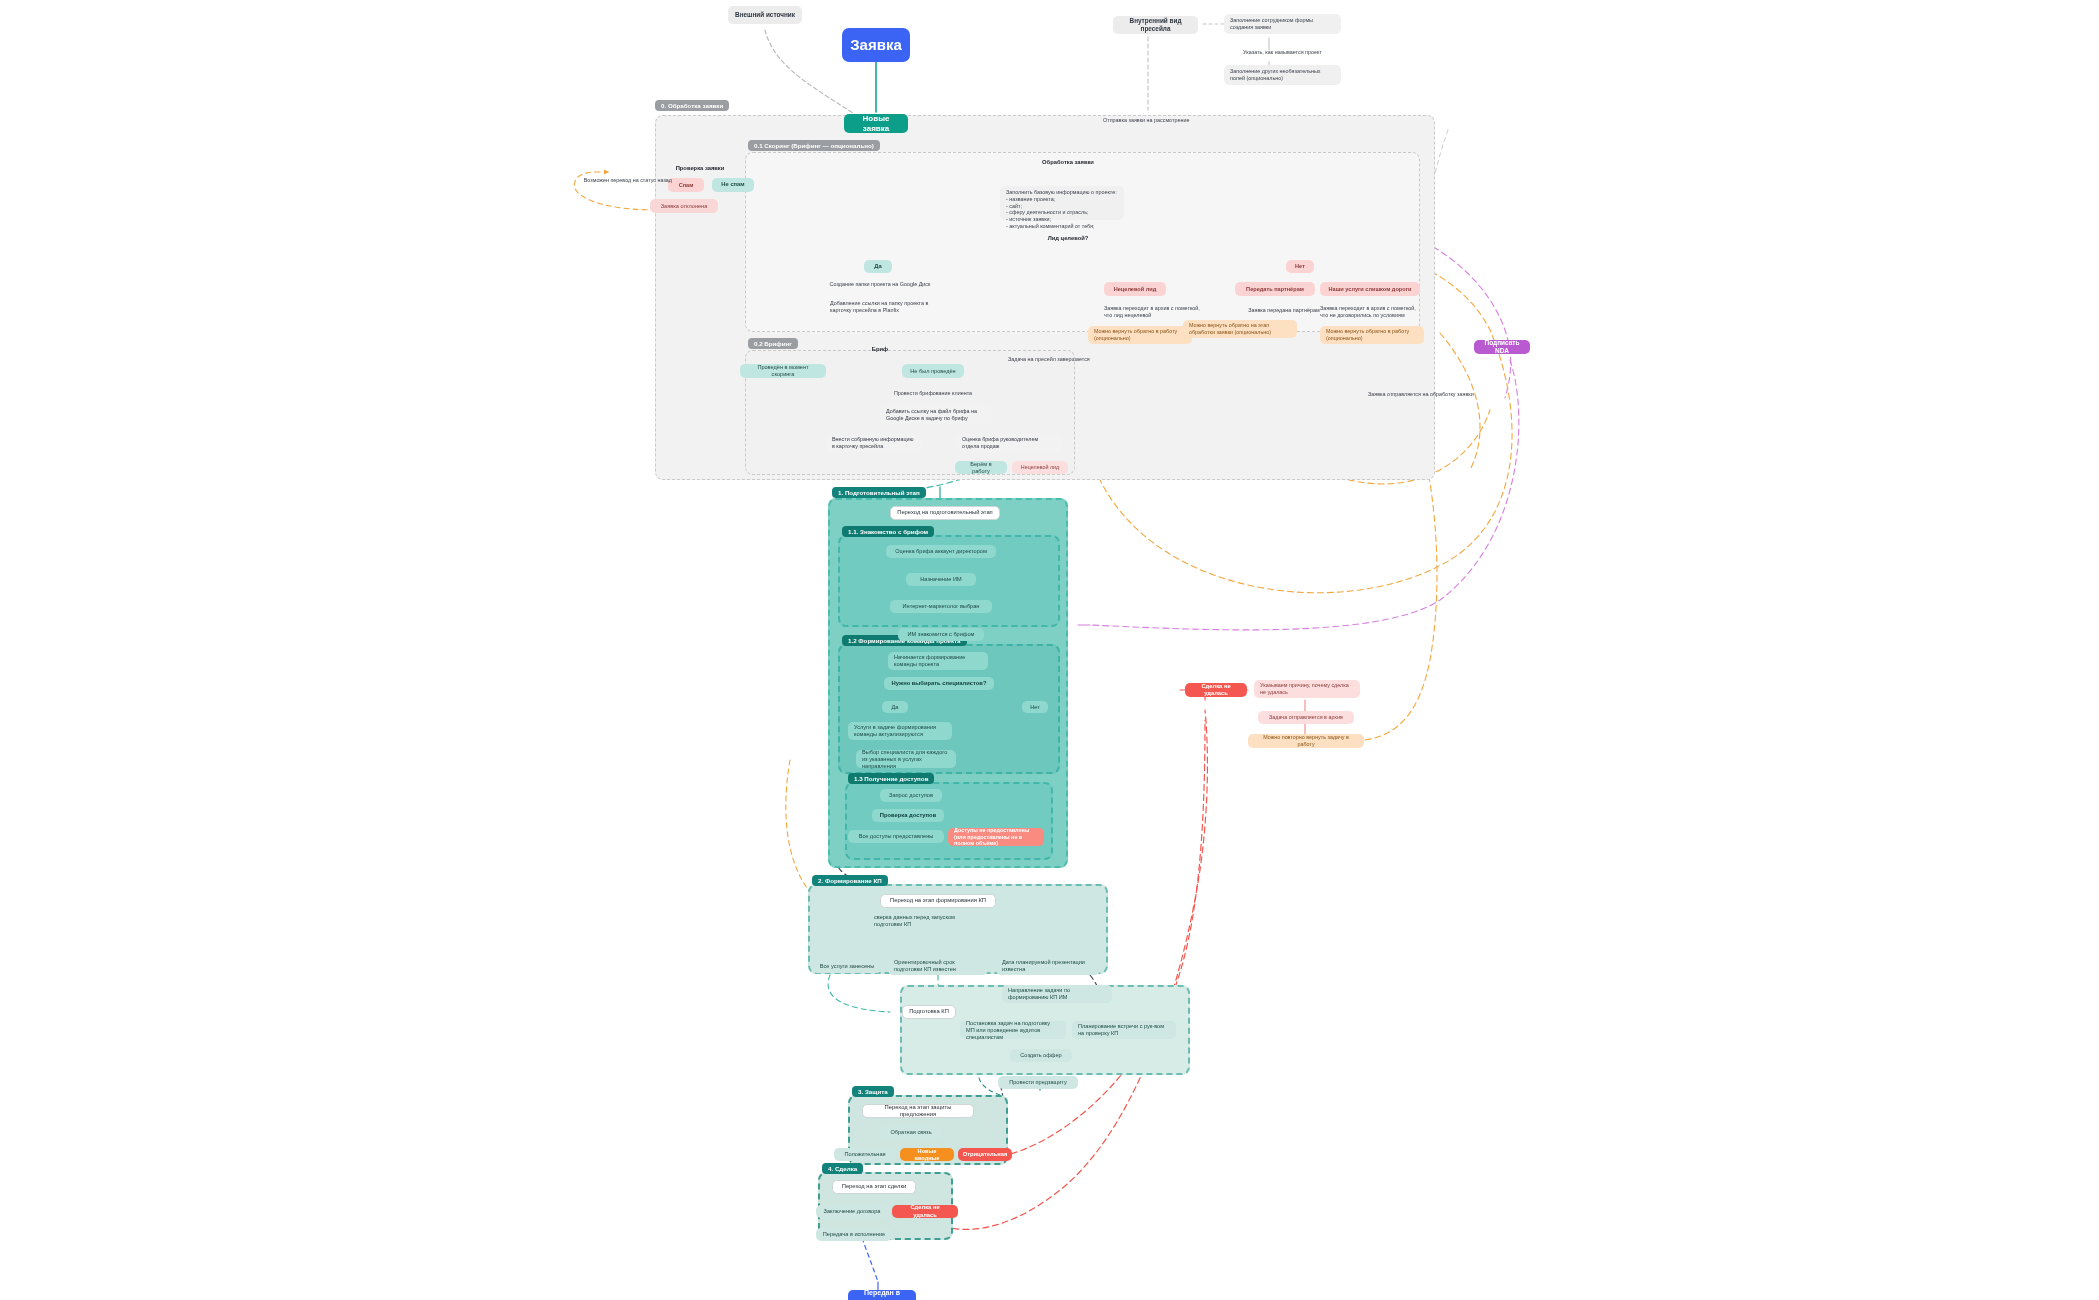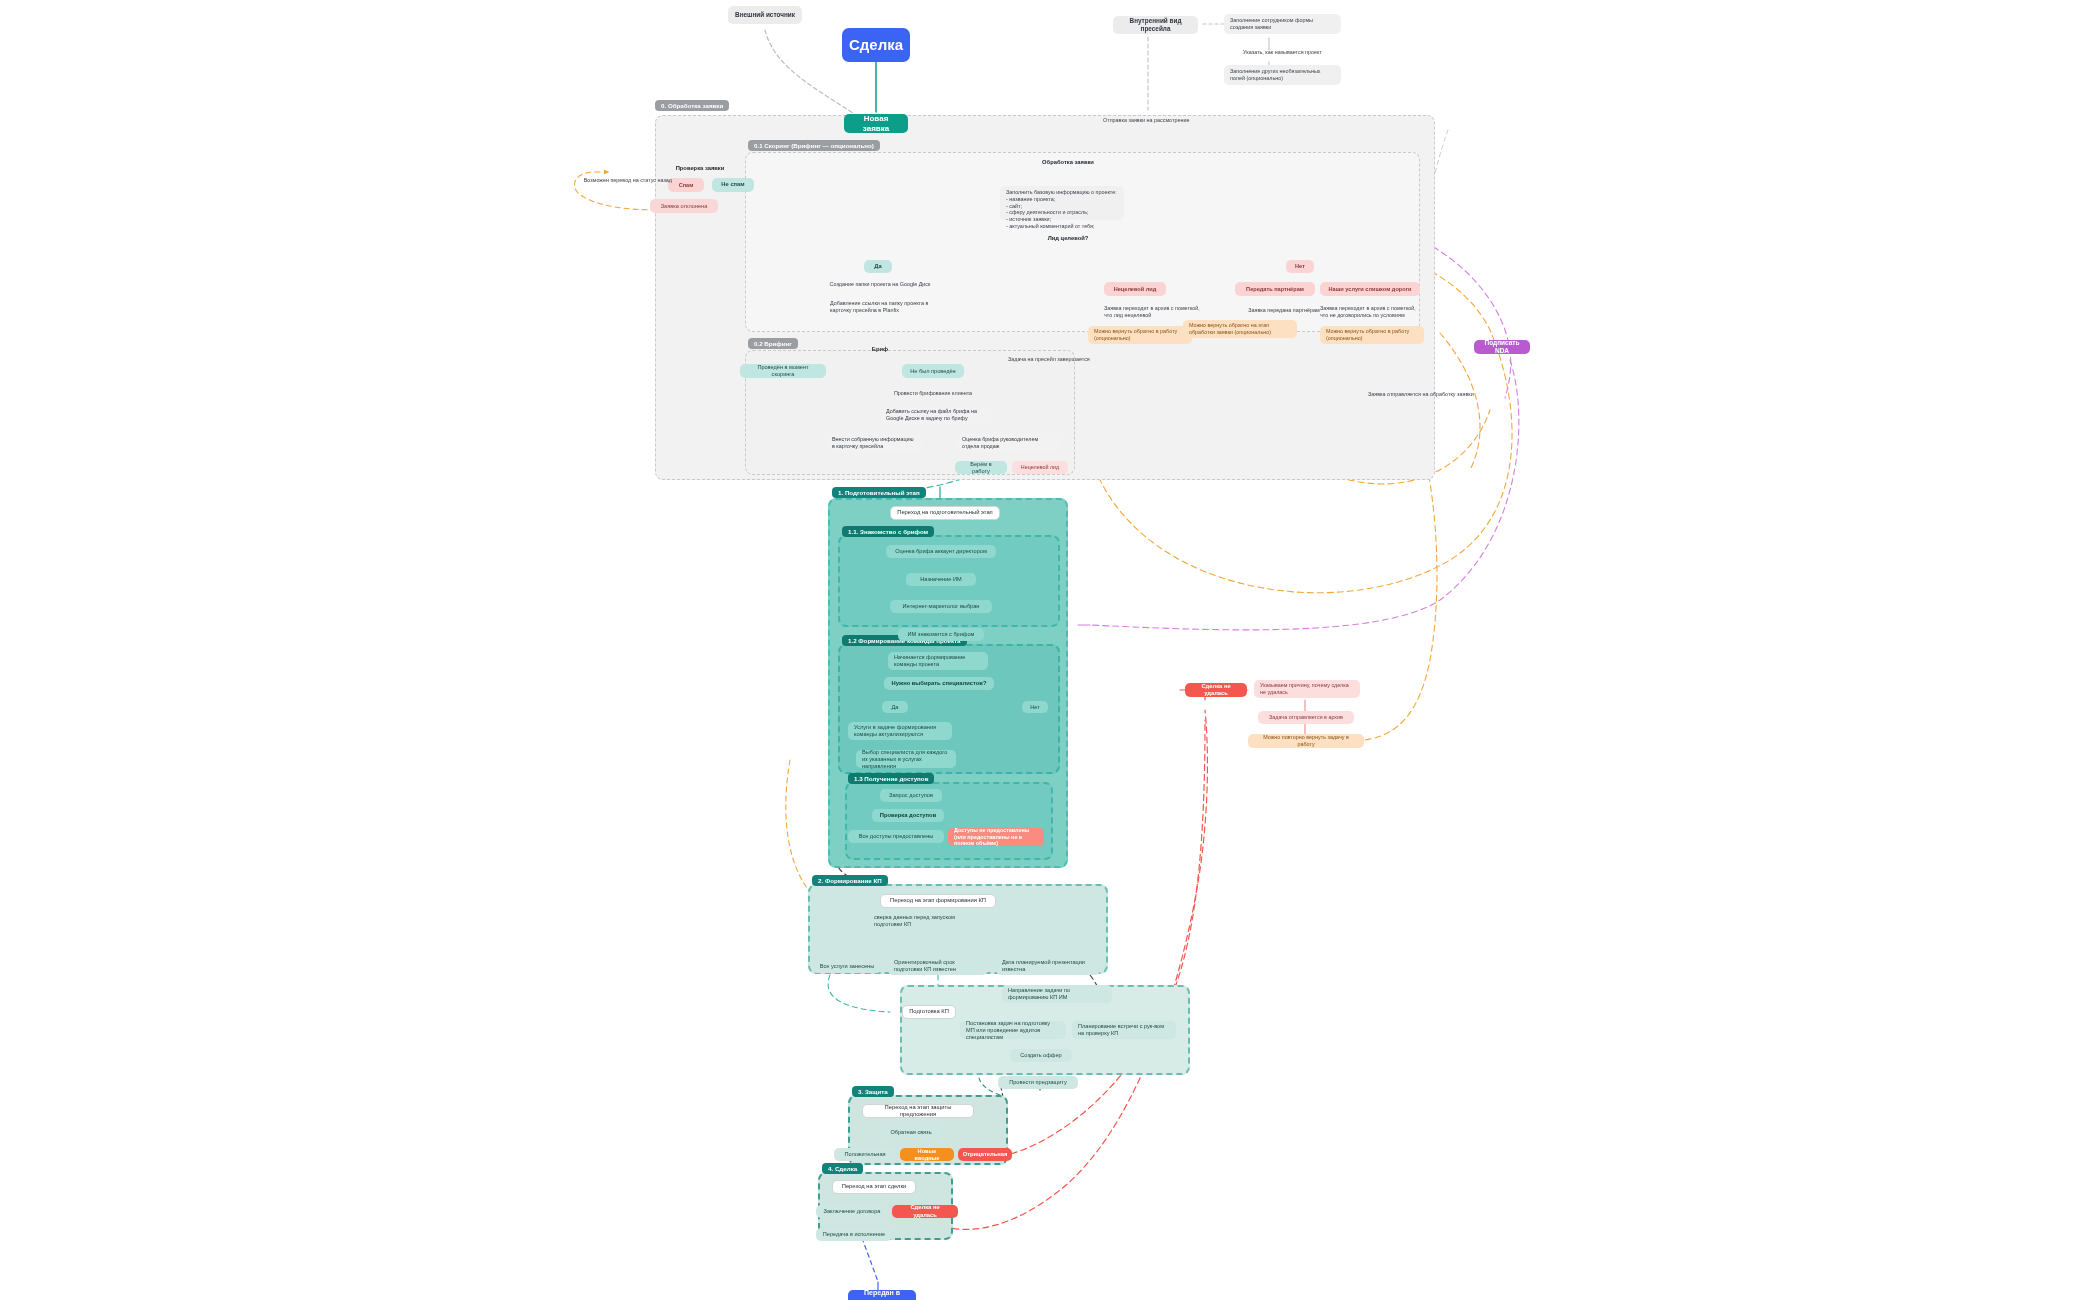--- a/index.html
+++ b/index.html
@@ -236,29 +236,29 @@
   <div class="grp-label lbl-teal" style="left:812px;top:875px;">2. Формирование КП</div>
 
   <div class="grp grp-light2" style="left:900px;top:985px;width:290px;height:90px;"></div>
 
   <div class="grp grp-sec3" style="left:848px;top:1095px;width:160px;height:70px;"></div>
   <div class="grp-label lbl-teal" style="left:852px;top:1086px;">3. Защита</div>
 
   <div class="grp grp-sec3" style="left:818px;top:1172px;width:135px;height:68px;"></div>
   <div class="grp-label lbl-teal" style="left:822px;top:1163px;">4. Сделка</div>
 
-  <div class="node n-root" style="left:842px;top:28px;width:68px;height:34px;">Сделка</div>
+  <div class="node n-root" style="left:842px;top:28px;width:68px;height:34px;">Заявка</div>
   <div class="node n-grey" style="left:728px;top:6px;width:74px;height:18px;">Внешний источник</div>
   <div class="node n-grey" style="left:1113px;top:16px;width:85px;height:18px;">Внутренний вид пресейла</div>
 
   <div class="node n-note left" style="left:1224px;top:14px;width:117px;height:20px;">Заполнение сотрудником формы создания заявки</div>
   <div class="node n-bare" style="left:1224px;top:45px;width:117px;height:14px;">Указать, как называется проект</div>
   <div class="node n-note left" style="left:1224px;top:65px;width:117px;height:20px;">Заполнение других необязательных полей (опционально)</div>
 
-  <div class="node n-teal" style="left:844px;top:114px;width:64px;height:19px;">Новая заявка</div>
+  <div class="node n-teal" style="left:844px;top:114px;width:64px;height:19px;">Новые заявка</div>
   <div class="node n-bare-b" style="left:664px;top:162px;width:72px;height:14px;">Проверка заявки</div>
   <div class="node n-pink-b" style="left:668px;top:178px;width:36px;height:14px;">Спам</div>
   <div class="node n-mint-b" style="left:712px;top:178px;width:42px;height:14px;">Не спам</div>
   <div class="node n-pink" style="left:650px;top:199px;width:68px;height:14px;">Заявка отклонена</div>
   <div class="flabel" style="left:568px;top:177px;width:104px;text-align:right;">Возможен перевод на статус назад</div>
   <div class="flabel" style="left:1103px;top:117px;width:120px;">Отправка заявки на рассмотрение</div>
 
   <div class="node n-bare-b" style="left:1030px;top:156px;width:76px;height:14px;">Обработка заявки</div>
   <div class="node n-note left" style="left:1000px;top:186px;width:124px;height:34px;align-items:flex-start;">Заполнить базовую информацию о проекте:
 - название проекта;

